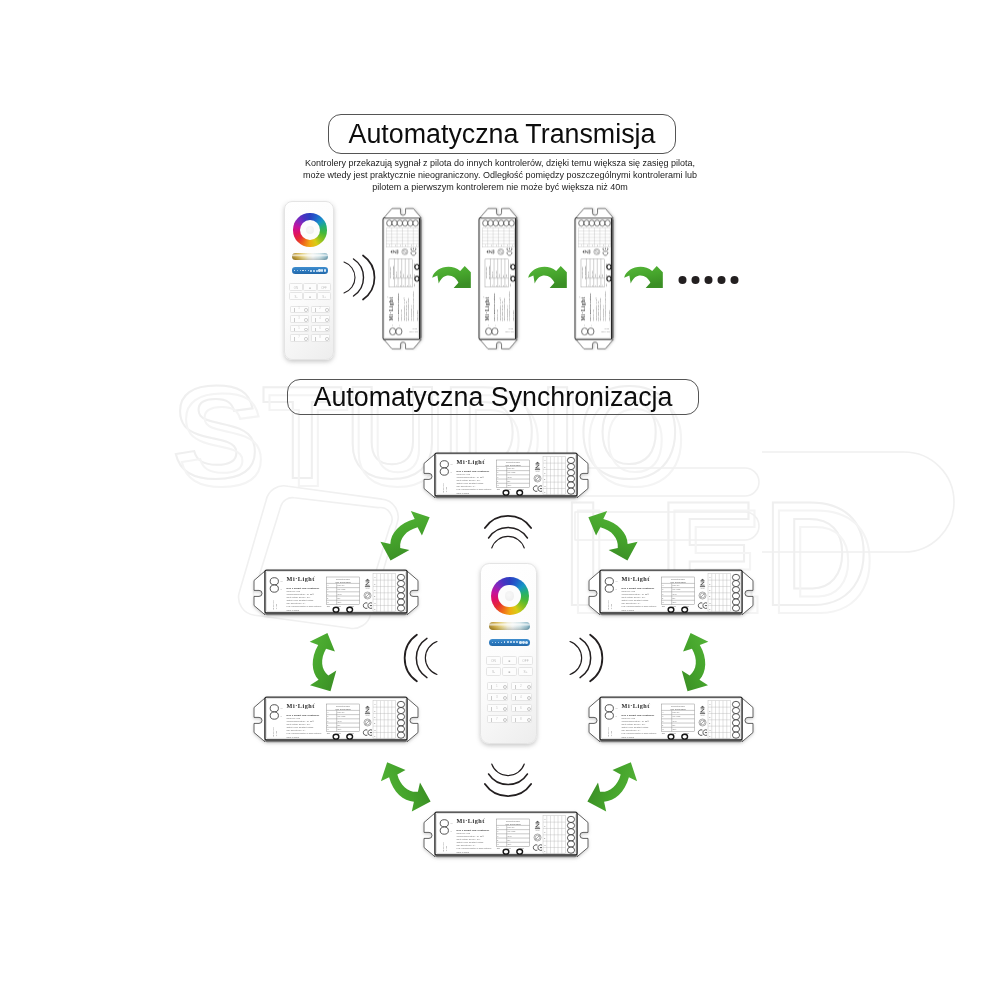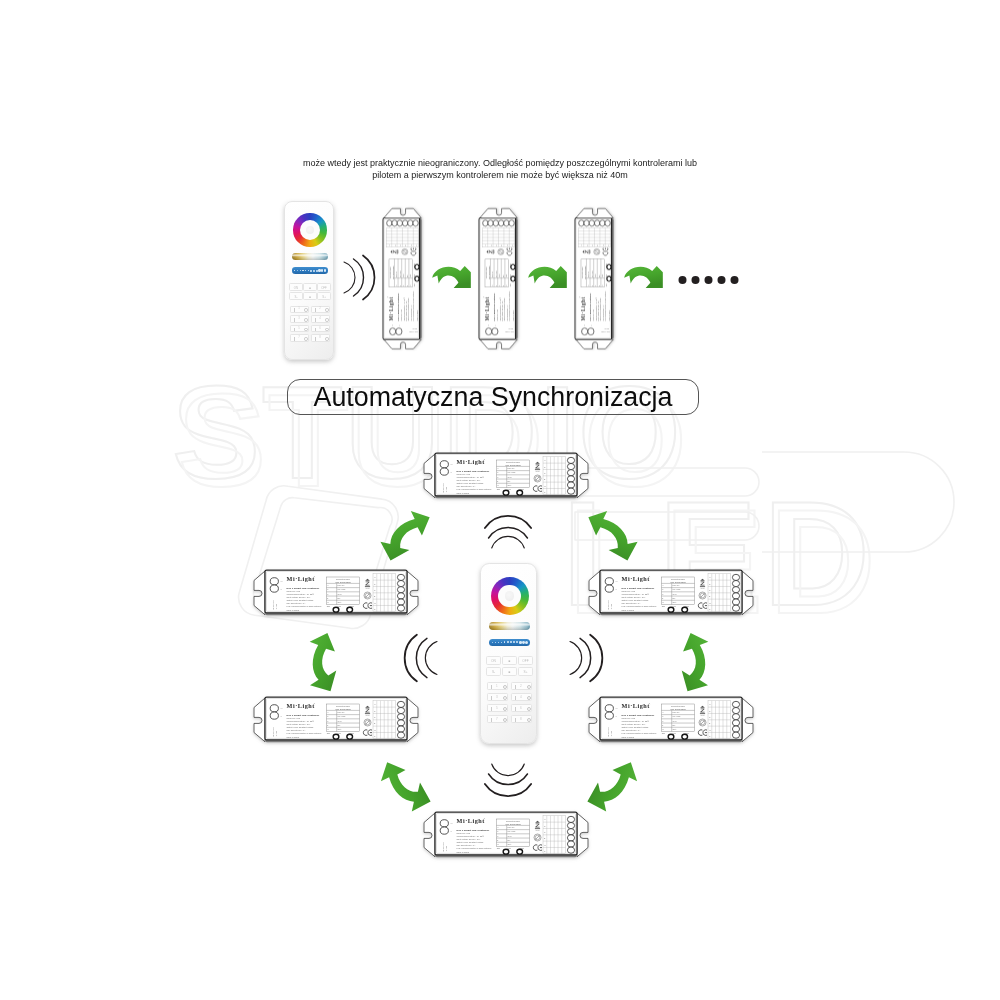--- a/index.html
+++ b/index.html
@@ -919,21 +919,25 @@
       <g transform="translate(694.0,663.0)rotate(45)scale(-1,1)scale(0.9655)translate(-29.0,-29.0)">
         <path d="M2.5 35 13 54.5 32.5 43.5 23 41.3C22.2 31.5 29 23.2 41 20l4.5 8.5L53.5 9.5 34 3l4 8.5C22.5 15.5 13 26.5 12.8 37.2z" fill="url(#ag)"></path>
       </g>
       <g transform="translate(406.0,786.0)rotate(-90)scale(0.9655)translate(-29.0,-29.0)">
         <path d="M2.5 35 13 54.5 32.5 43.5 23 41.3C22.2 31.5 29 23.2 41 20l4.5 8.5L53.5 9.5 34 3l4 8.5C22.5 15.5 13 26.5 12.8 37.2z" fill="url(#ag)"></path>
       </g>
       <g transform="translate(612.0,786.0)rotate(90)scale(-1,1)scale(0.9655)translate(-29.0,-29.0)">
         <path d="M2.5 35 13 54.5 32.5 43.5 23 41.3C22.2 31.5 29 23.2 41 20l4.5 8.5L53.5 9.5 34 3l4 8.5C22.5 15.5 13 26.5 12.8 37.2z" fill="url(#ag)"></path>
       </g>
     </svg>
+<div class="title-box" style="left:328px;top:114px;width:348px;height:40px">
+      <span>Automatyczna Transmisja</span>
+    </div>
 <div class="desc" style="left:292px;top:157px;width:416px">
+      <div>Kontrolery przekazują sygnał z pilota do innych kontrolerów, dzięki temu większa się zasięg pilota,</div>
       <div>może wtedy jest praktycznie nieograniczony. Odległość pomiędzy poszczególnymi kontrolerami lub</div>
       <div>pilotem a pierwszym kontrolerem nie może być większa niż 40m</div>
     </div>
 <div class="title-box" style="left:287px;top:379px;width:412px;height:36px">
       <span>Automatyczna Synchronizacja</span>
     </div>
 <div class="remote" style="left:284px;top:201px;width:50.0px;height:158.77px;border-radius:8.07px">
       <div class="rw" style="left:8.42px;top:11.40px;width:33.33px;height:33.33px"></div>
       <div class="rwc" style="left:15.18px;top:18.16px;width:19.82px;height:19.82px"></div>
       <div class="rwd" style="left:21.05px;top:24.04px;width:8.07px;height:8.07px"></div>

